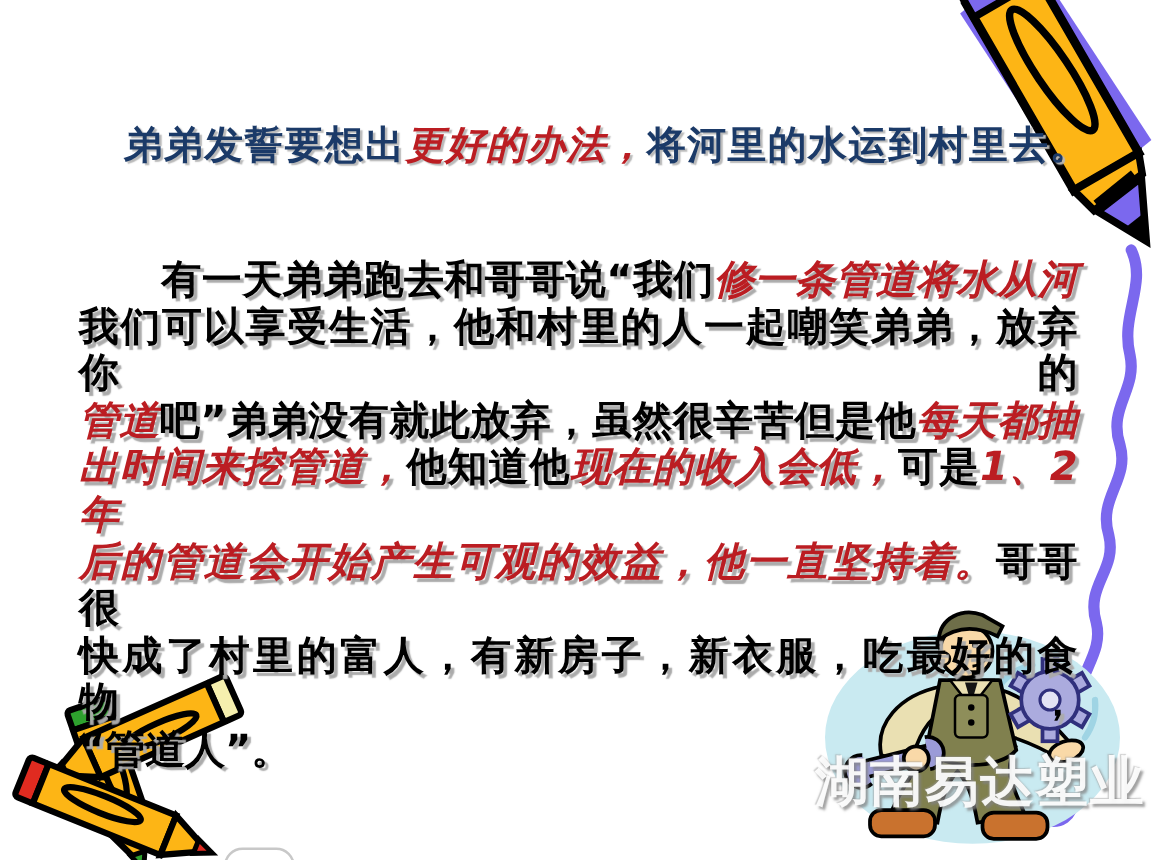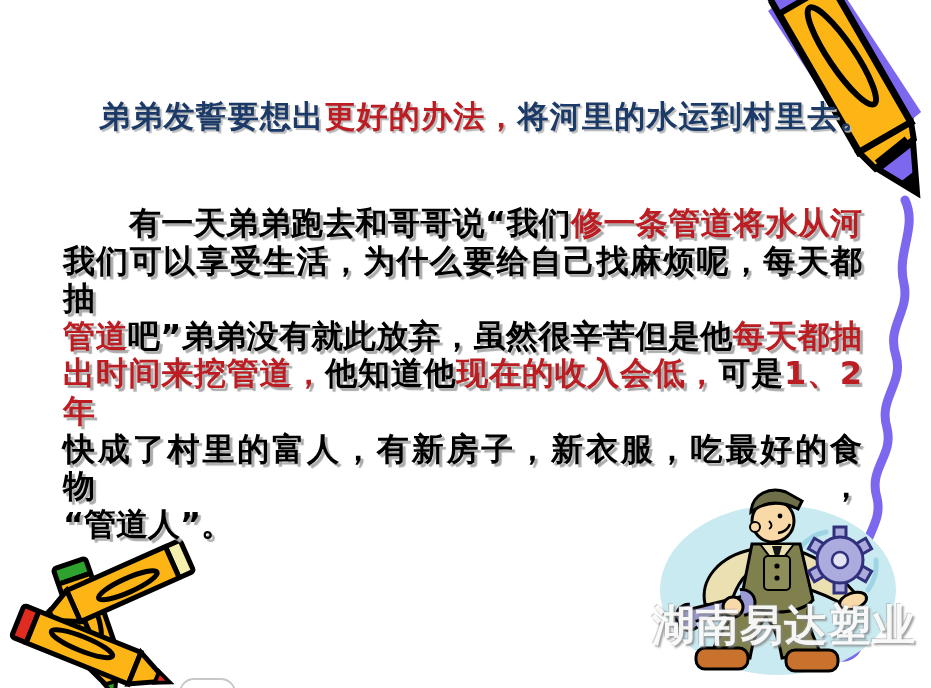--- a/index.html
+++ b/index.html
@@ -16,21 +16,21 @@
   .title span{text-shadow:2px 2px 1px #b9b9b9;}
   .body{
     position:absolute;left:63px;top:205px;width:799px;z-index:2;
     font-size:32px;font-weight:bold;line-height:37.6px;
   }
   .line{text-align:justify;text-align-last:justify;}
   .line.last{text-align-last:left;}
   .line.indent{text-indent:66px;}
   .line span{text-shadow:3px 3px 1px #ababab;}
   .seg-navy{color:var(--navy,#1B3A68);}
-  .seg-red{color:var(--red,#BB1D22);}
+  .seg-red{color:var(--red,#BB1D22);font-style:italic;}
   .seg-black{color:var(--black,#000000);}
   .watermark{
     position:absolute;left:652px;top:597px;z-index:3;
     font-size:43px;font-weight:bold;letter-spacing:1px;white-space:nowrap;
     color:rgba(255,255,255,0.92);
     text-shadow:2px 2px 2px rgba(130,130,130,0.75),-1px -1px 1px rgba(150,150,150,0.5);
   }
 </style>
 </head>
 <body>
@@ -138,21 +138,22 @@
       </g>
     </g>
 
     <rect x="180" y="679" width="55" height="30" rx="14" fill="none" stroke="#c8c8c8" stroke-width="2"></rect>
   </svg>
 
   <h1 class="title"><span class="seg-navy">弟弟发誓要想出</span><span class="seg-red">更好的办法，</span><span class="seg-navy">将河里的水运到村里去。</span></h1>
 
   <div class="body">
       <div class="line indent"><span class="seg-black">有一天弟弟跑去和哥哥说“我们</span><span class="seg-red">修一条管道将水从河</span></div>
-      <div class="line"><span class="seg-black">我们可以享受生活，为什么要给自己找麻烦呢，每天都抽</span></div>
+      <div class="line"><span class="seg-black">我们可以享受生活，他和村里的人一起嘲笑弟弟，放弃你的</span></div>
       <div class="line"><span class="seg-red">管道</span><span class="seg-black">吧”弟弟没有就此放弃，虽然很辛苦但是他</span><span class="seg-red">每天都抽</span></div>
       <div class="line"><span class="seg-red">出时间来挖管道，</span><span class="seg-black">他知道他</span><span class="seg-red">现在的收入会低，</span><span class="seg-black">可是</span><span class="seg-red">1、2年</span></div>
+      <div class="line"><span class="seg-red">后的管道会开始产生可观的效益，他一直坚持着。</span><span class="seg-black">哥哥很</span></div>
       <div class="line"><span class="seg-black">快成了村里的富人，有新房子，新衣服，吃最好的食物，</span></div>
       <div class="line last"><span class="seg-black">“管道人”。</span></div>
     </div>
 
   <div class="watermark">湖南易达塑业</div>
 </div>
 
 </body></html>

